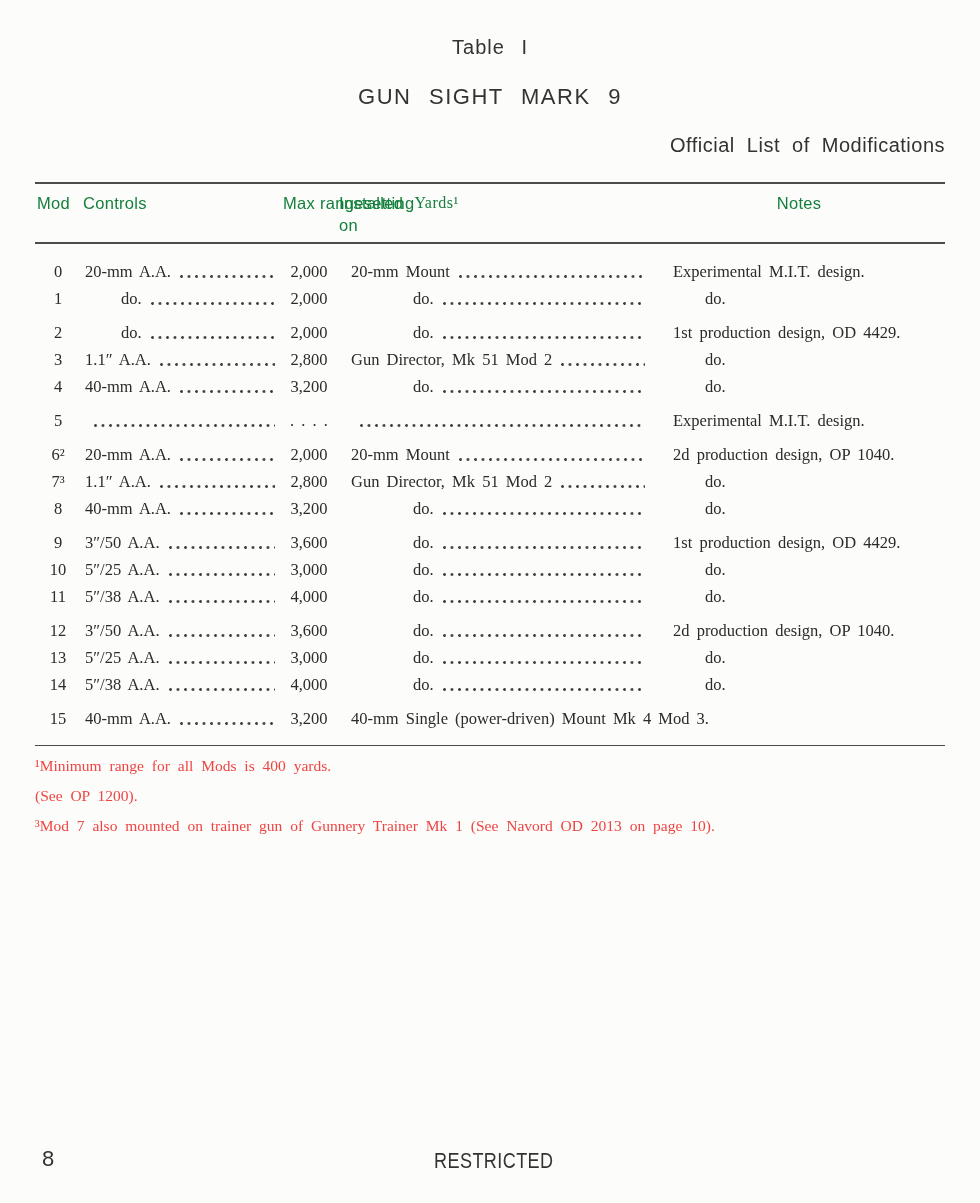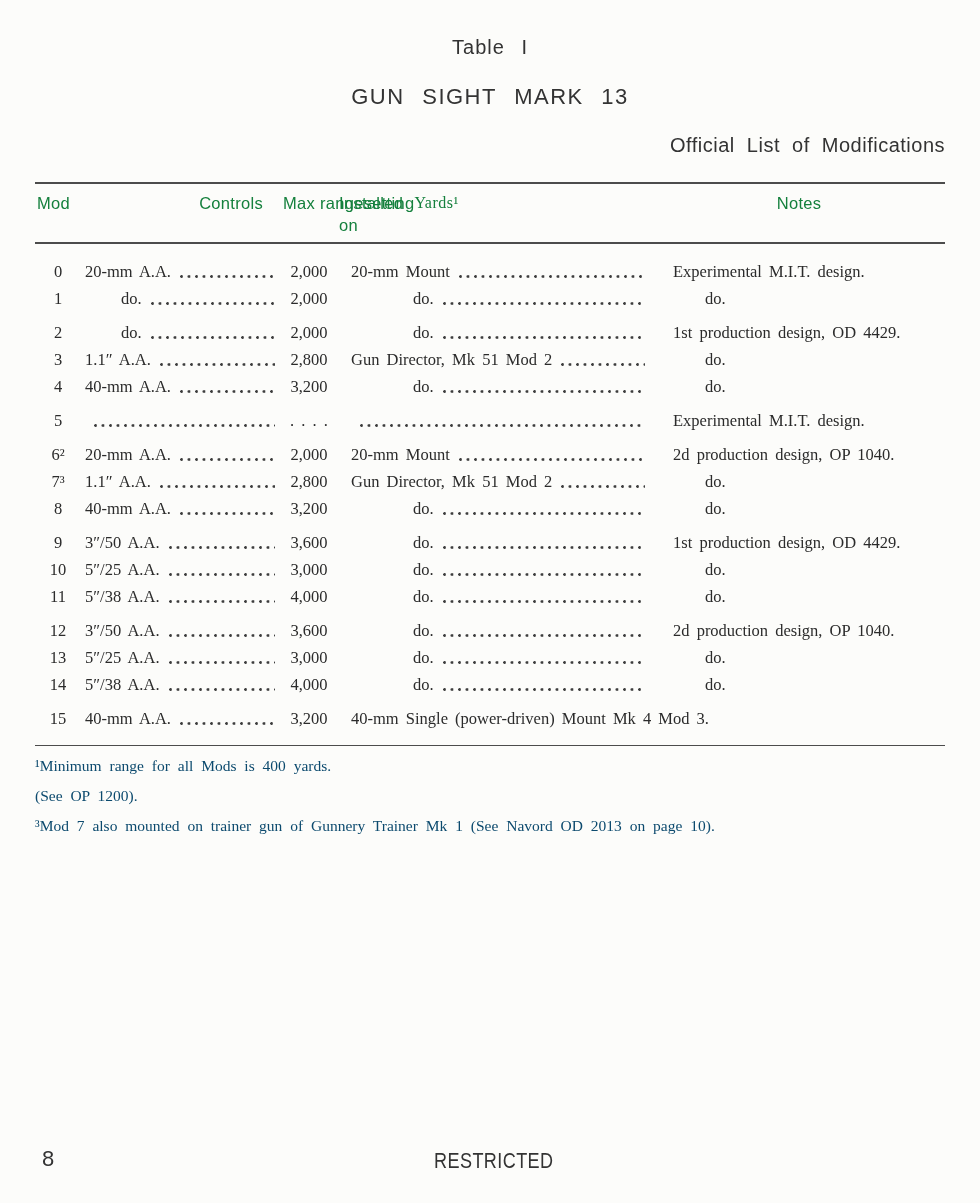--- a/index.html
+++ b/index.html
@@ -36,21 +36,21 @@
   .rule-bot { border-top-width:1.5px; }
 
   
   .thead {
     display:flex; align-items:flex-start;
     padding:8px 0 6px 0;
     font-family:"Liberation Sans", sans-serif;
     font-size:16.5px; color:#15803d; line-height:22px; letter-spacing:0.3px;
   }
   .h-mod { width:46px; flex:none; padding-left:2px; }
-  .h-controls { width:200px; flex:none; text-align:right; padding-right:20px; box-sizing:border-box; }
+  .h-controls { width:200px; flex:none; text-align:left; padding-right:20px; box-sizing:border-box; }
   .h-range { width:56px; flex:none; display:flex; flex-direction:row; align-items:center; }
   .h-range span { white-space:nowrap; }
   .h-installed { width:314px; flex:none; display:flex; flex-direction:column; align-items:flex-start; }
   .h-installed span { white-space:nowrap; }
   .h-notes { flex:1; text-align:center; }
   .yards { font-family:"Liberation Serif", serif; font-size:16px; letter-spacing:0.5px; }
 
   
   .rows { margin-top:14px; font-size:16.5px; word-spacing:3px; color:#2b2b2b; }
   .row { display:flex; height:27px; line-height:27px; }
@@ -71,21 +71,21 @@
     flex:1 1 auto;
     align-self:flex-end;
     height:3px;
     margin:0 6px 7px 9px;
     background-image:radial-gradient(circle at 1.5px 1.5px, #3d3d3d 1.15px, rgba(0,0,0,0) 1.6px);
     background-size:7.5px 3px;
     background-repeat:repeat-x;
   }
 
   
-  .footnotes { margin-top:9px; font-size:15.5px; color:#0c4a6e; }
+  .footnotes { margin-top:9px; font-size:15.5px; color:#ef4444; }
   .fn { margin-top:8px; line-height:22px; word-spacing:4px; }
   .fn-just { text-align:justify; text-align-last:justify; }
 
   
   .page-num {
     position:absolute; left:42px; top:1146px;
     font-family:"Liberation Sans", sans-serif;
     font-size:22px; color:#333;
   }
   .classification {
@@ -97,21 +97,21 @@
     font-size:22px; letter-spacing:0.5px; color:#333;
     transform:scaleX(0.82);
   }
 </style>
 </head>
 <body>
 
 <div class="sheet">
 
   <div class="t-table">Table I</div>
-  <div class="t-heading">GUN SIGHT MARK 13</div>
+  <div class="t-heading">GUN SIGHT MARK 9</div>
   <div class="t-sub">Official List of Modifications</div>
 
   <hr class="rule rule-top">
 
   <div class="thead">
     <div class="h-mod">Mod</div>
     <div class="h-controls">Controls</div>
     <div class="h-range">
       <span>Max range</span>
       <span>setting</span>

